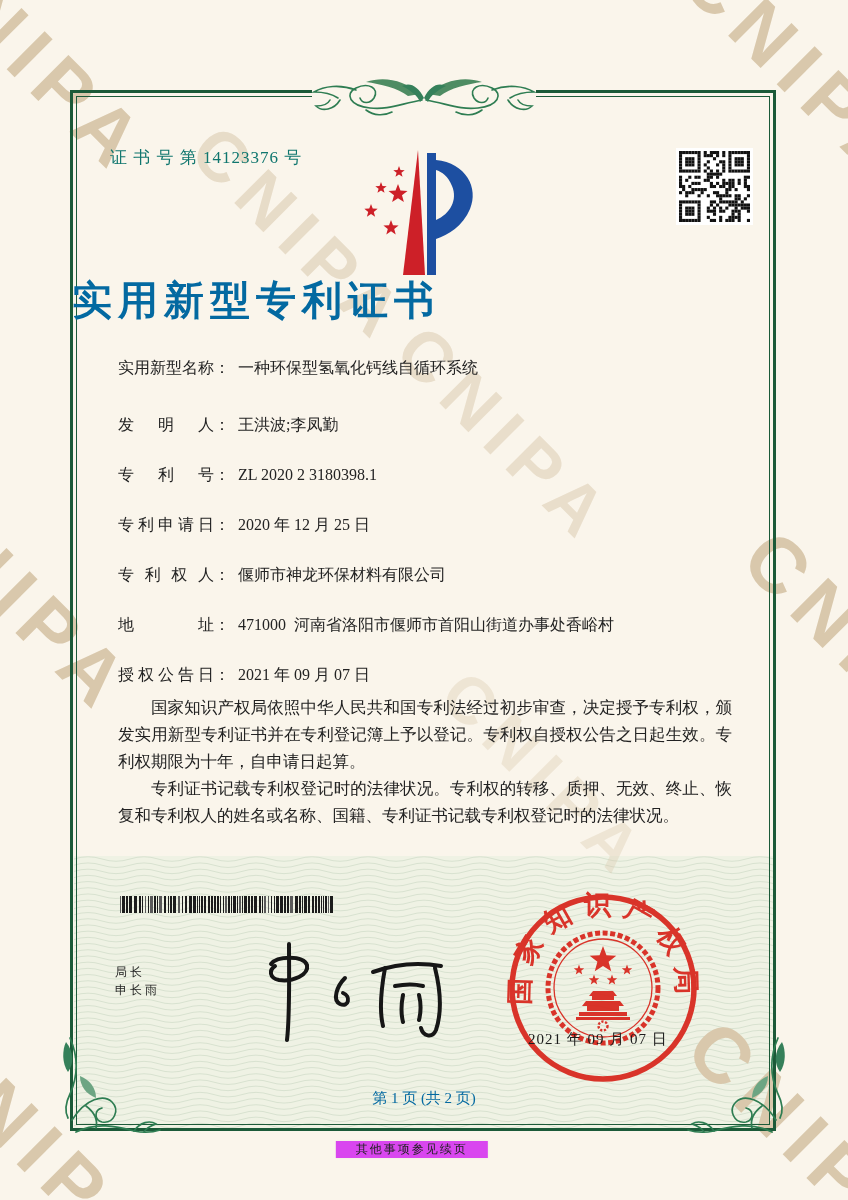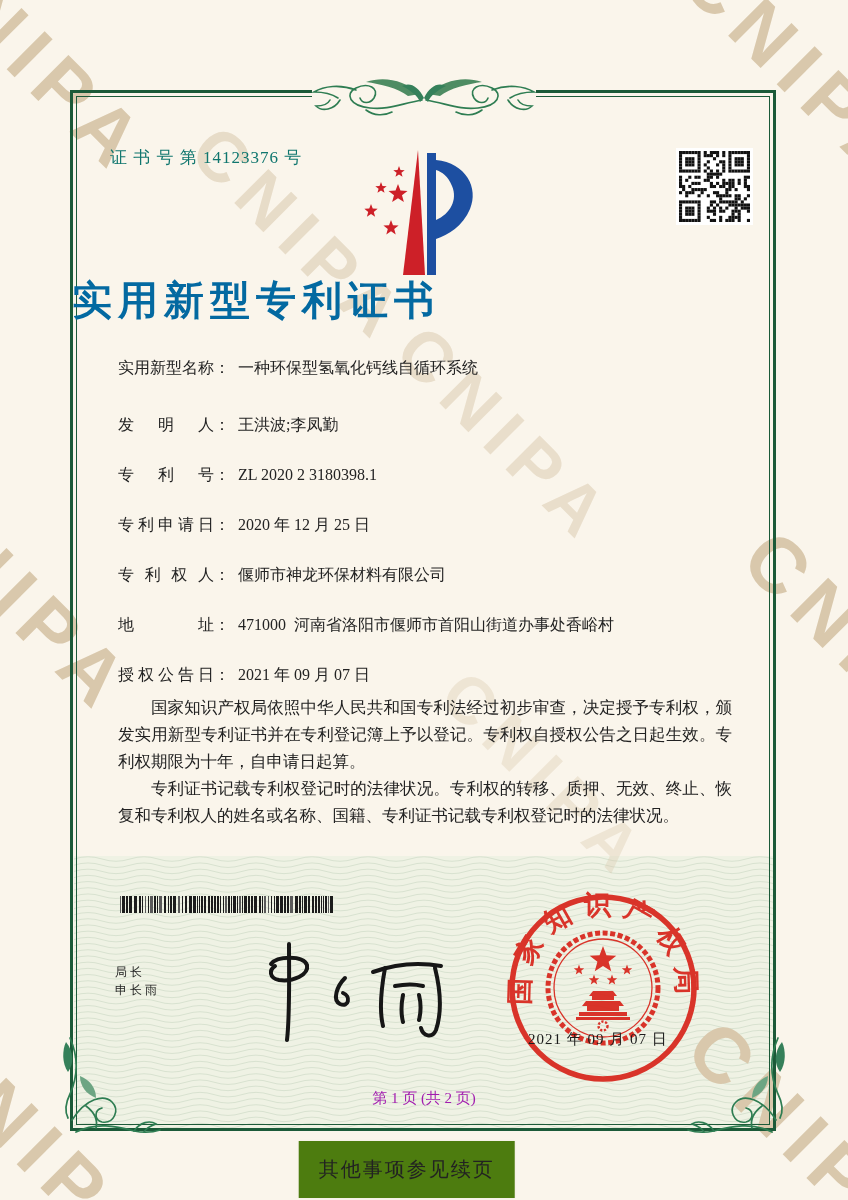--- a/index.html
+++ b/index.html
@@ -50,24 +50,24 @@
   .officer{position:absolute;left:115px;top:964px;z-index:5;font-size:12px;color:#1e1e1e;letter-spacing:3px;
            font-family:"Liberation Sans", sans-serif;}
   .officer .name{margin-top:1px;}
   .signature{position:absolute;left:243px;top:938px;z-index:6;}
 
   .seal{position:absolute;left:503px;top:888px;z-index:6;}
   .sealdate{position:absolute;left:528px;top:1030px;z-index:7;font-size:15px;color:#1c1c1c;
             letter-spacing:1px;white-space:nowrap;}
 
   .pageind{position:absolute;left:72px;top:1089px;width:704px;text-align:center;z-index:5;
-           font-size:15px;color:#a21caf;}
+           font-size:15px;color:#0369a1;}
 
   .note{position:absolute;left:50%;top:1141px;transform:translateX(-58%);z-index:5;
-        background:#4d7c0f;padding:15px 20px;font-size:20px;color:#222;letter-spacing:2px;
+        background:#d946ef;padding:0 20px;font-size:12px;color:#222;letter-spacing:2px;
         box-shadow:0 0 2px rgba(0,0,0,.06);}
 </style>
 </head>
 <body>
 
 <div class="page">
 
   <span class="wm" style="left:30px;top:55px;">CNIPA</span>
   <span class="wm" style="left:800px;top:70px;">CNIPA</span>
   <span class="wm" style="left:300px;top:235px;opacity:.55;font-size:70px;">CNIPA</span>

